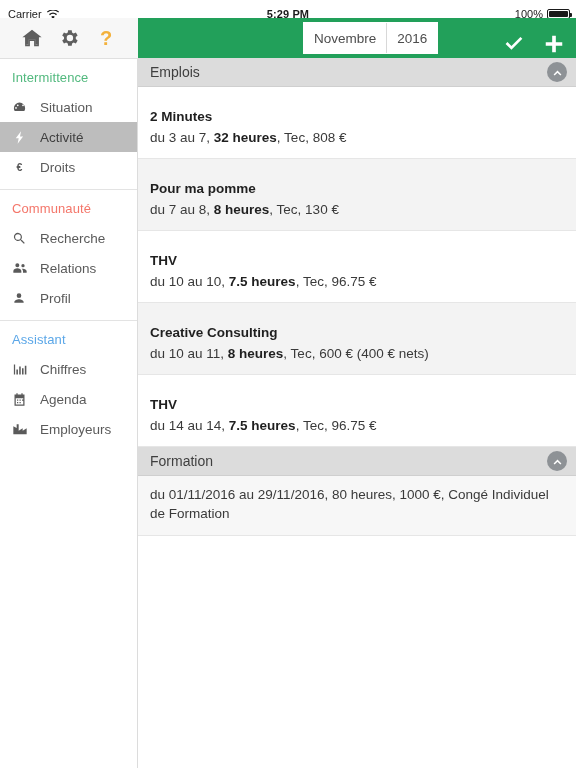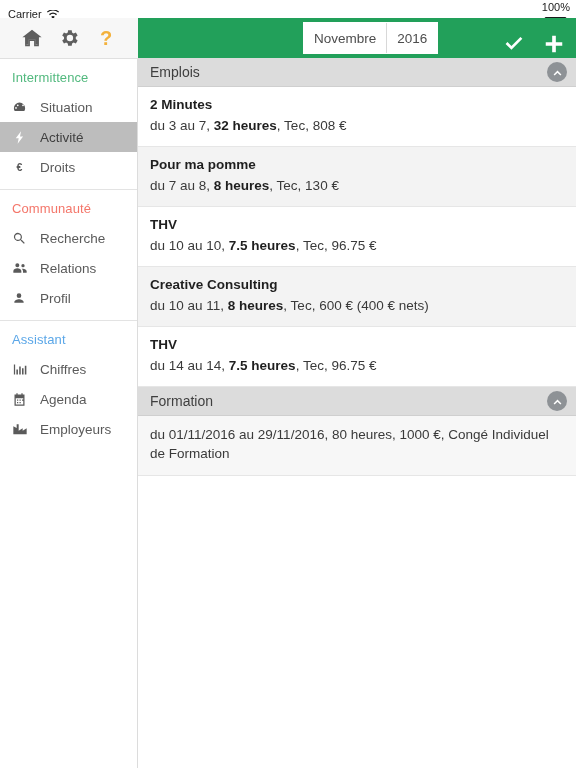--- a/index.html
+++ b/index.html
@@ -12,21 +12,21 @@
   }
 
   
   .statusbar{
     position:absolute; top:0; left:0; width:576px; height:28px;
     background:#ffffff; color:#1a1a1a;
     display:flex; align-items:center; font-size:11px;
   }
   .sb-left{ position:absolute; left:8px; display:flex; align-items:center; gap:5px; }
   .sb-center{ position:absolute; left:0; width:576px; text-align:center; font-weight:bold; letter-spacing:.1px;}
-  .sb-right{ position:absolute; right:6px; display:flex; align-items:center; gap:4px;flex-direction:column; }
+  .sb-right{ position:absolute; right:6px; display:flex; align-items:center; gap:4px; }
   .wifi-icon{ display:inline-block; width:12px; height:10px; position:relative; top:1px;}
   .battery{ display:inline-block; width:23px; height:10px; border:1px solid #1a1a1a; border-radius:2px; position:relative; padding:1px;}
   .battery:after{ content:""; position:absolute; right:-3px; top:3px; width:2px; height:4px; background:#1a1a1a; border-radius:0 1px 1px 0;}
   .battery-fill{ display:block; height:100%; width:100%; background:#1a1a1a; border-radius:1px;}
 
   
   .toolbar{
     position:absolute; top:18px; left:0; width:138px; height:40px;
     background:#f7f7f7;
     display:flex; align-items:center; justify-content:space-around;
@@ -96,21 +96,21 @@
     border-bottom:1px solid #cfcfcf;
   }
   .collapse-btn{
     position:absolute; right:9px; top:50%; transform:translateY(-50%);
     width:20px; height:20px; border-radius:50%;
     background:#8e9296;
     display:flex; align-items:center; justify-content:center;
     cursor:pointer;
   }
   .row{
-    padding:10px 12px 11px 12px;
+    padding:22px 12px 11px 12px;
     border-bottom:1px solid #e6e6e6;
   }
   .row.odd{ background:#ffffff; }
   .row.even{ background:#f3f3f3; }
   .row-title{
     font-size:13.5px; font-weight:bold; color:#1f1f1f;
     margin-bottom:3px; line-height:1.25;
   }
   .row-sub{
     font-size:13.5px; color:#3a3a3a; line-height:1.35;
@@ -128,20 +128,21 @@
 
 <div class="statusbar">
   <div class="sb-left">
     <span>Carrier</span>
     <span class="wifi-icon">
       <svg viewBox="0 0 16 12" width="12" height="10">
           <path fill="#1a1a1a" d="M8 11.2 5.6 8.3a3.8 3.8 0 0 1 4.8 0L8 11.2zM3.9 6.3a6.2 6.2 0 0 1 8.2 0l1.2-1.5a8.1 8.1 0 0 0-10.6 0l1.2 1.5zM.9 2.7a10.7 10.7 0 0 1 14.2 0L16 1.4a12.6 12.6 0 0 0-16 0l.9 1.3z"></path>
         </svg>
     </span>
   </div>
+  <div class="sb-center">5:29 PM</div>
   <div class="sb-right">
     <span>100%</span>
     <span class="battery">
         <span class="battery-fill"></span>
       </span>
   </div>
 </div>
 
 <div class="toolbar">
   <div class="tb-icon" title="Accueil">

